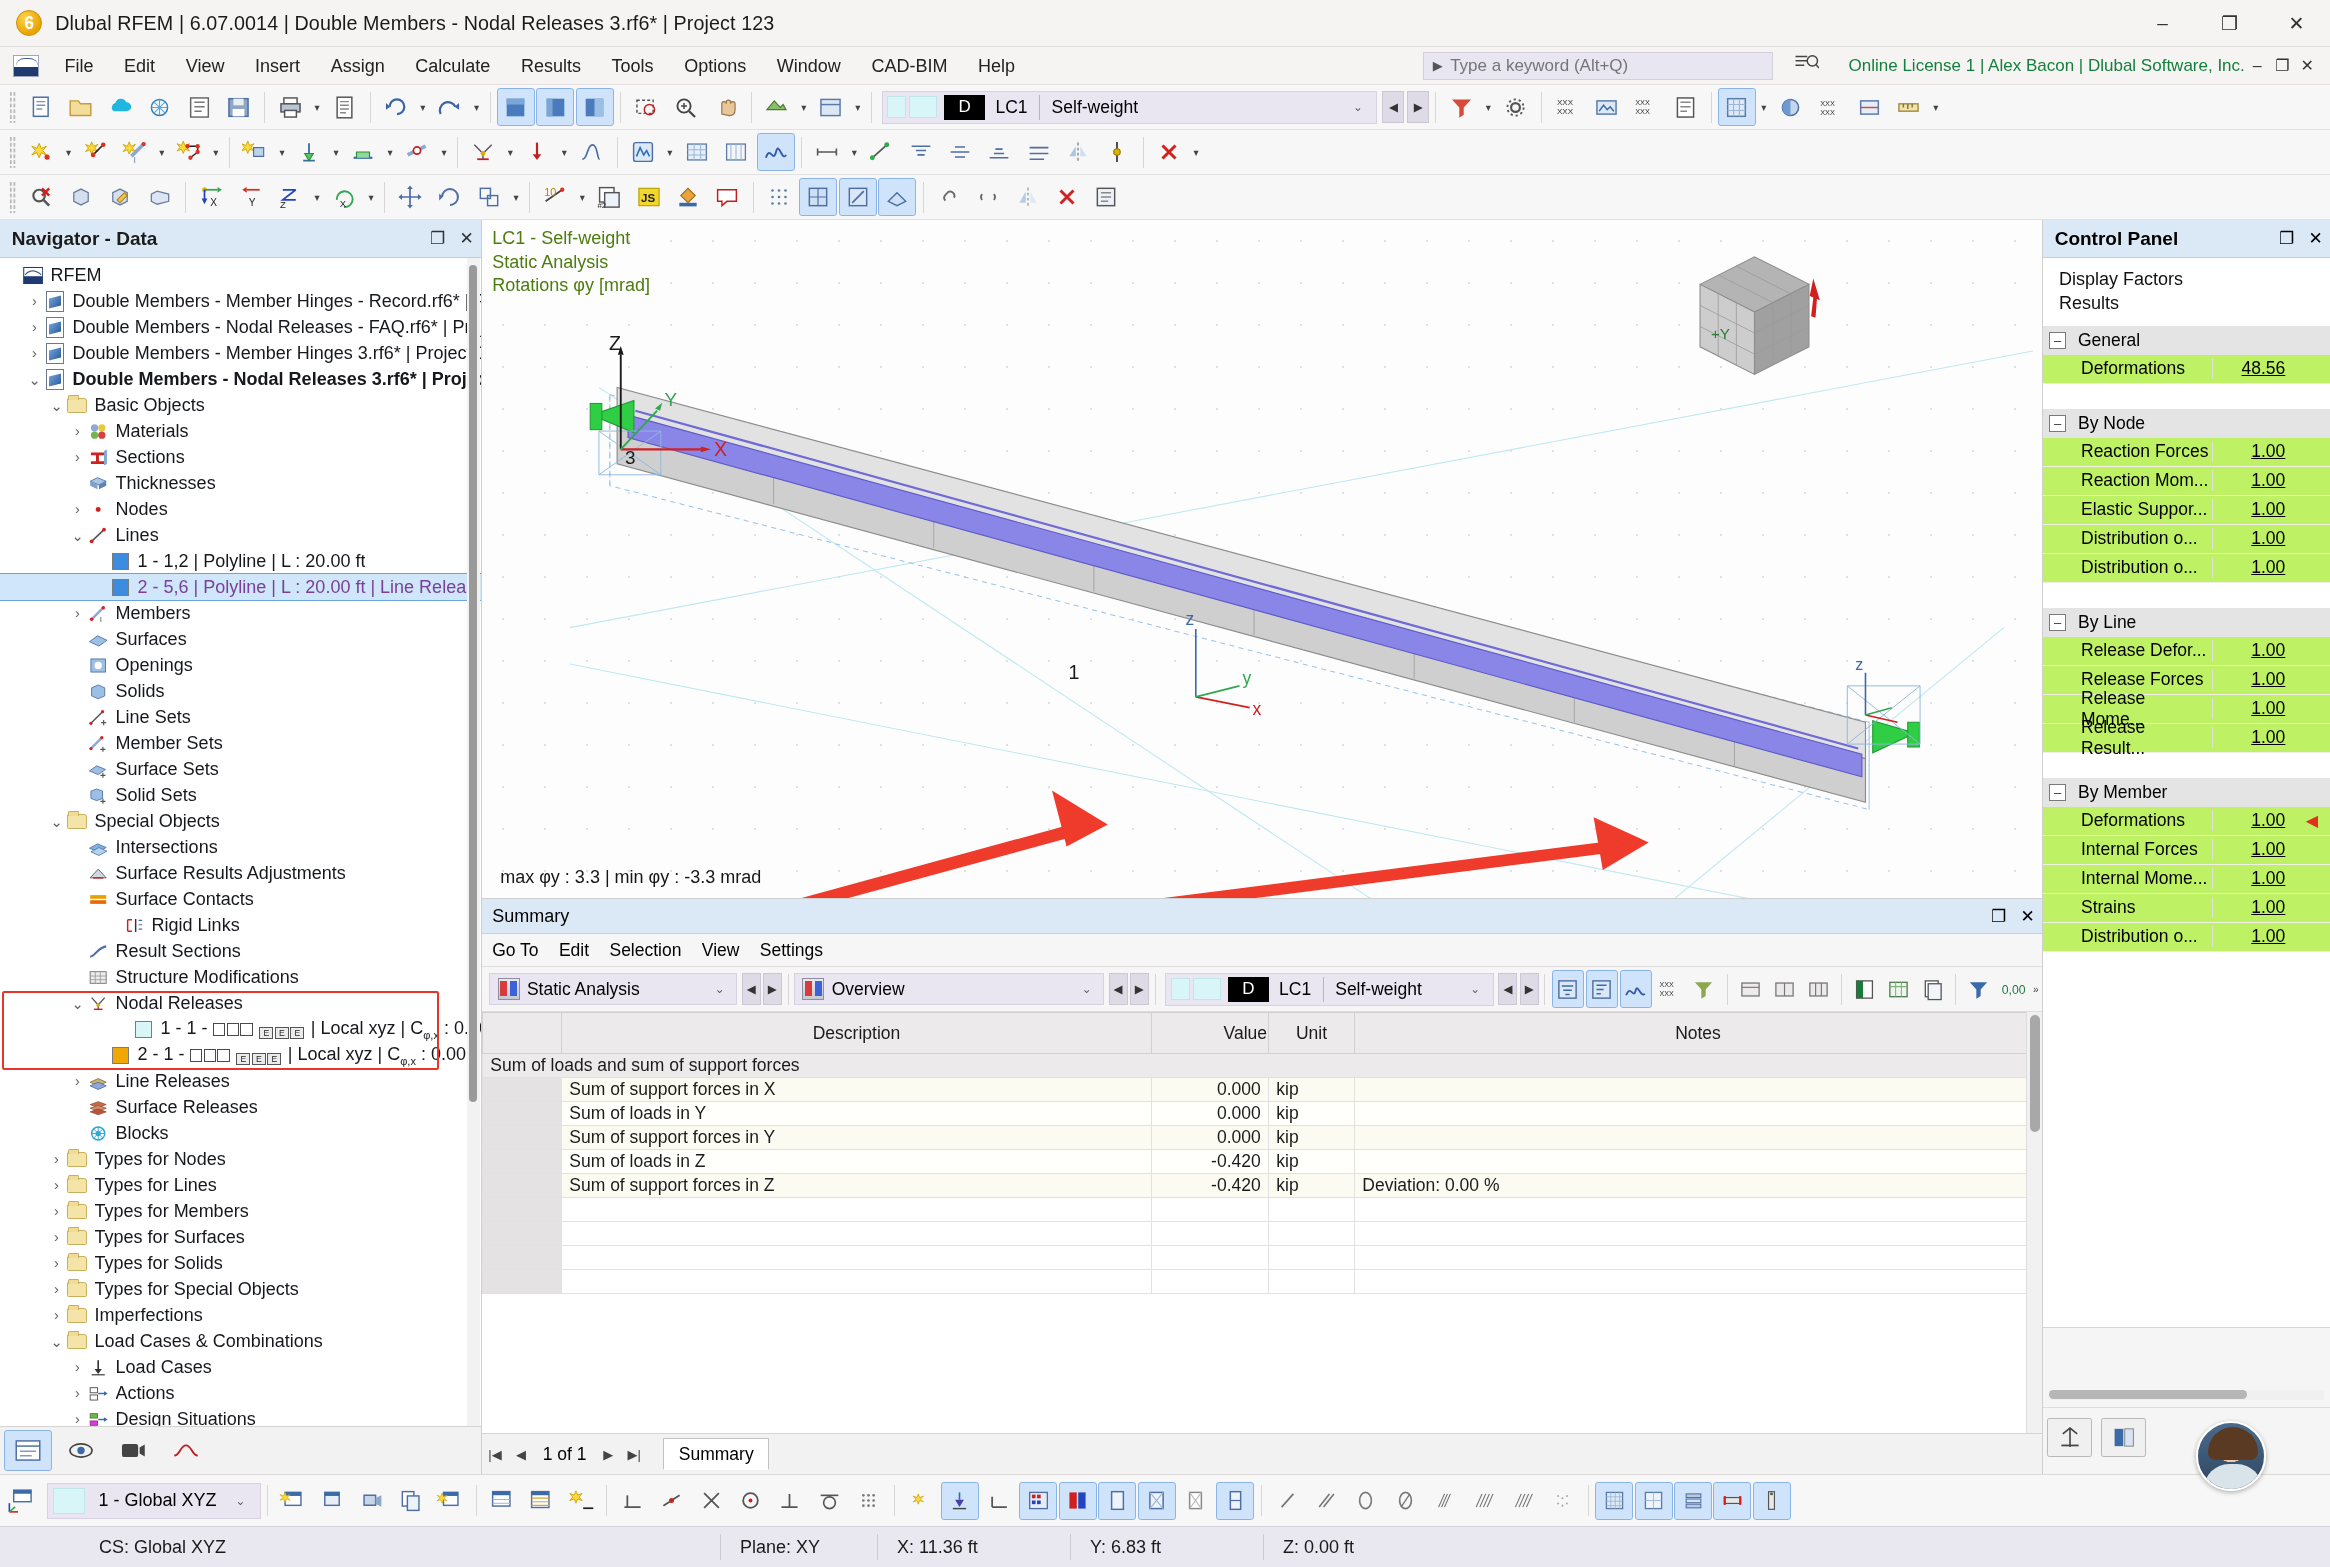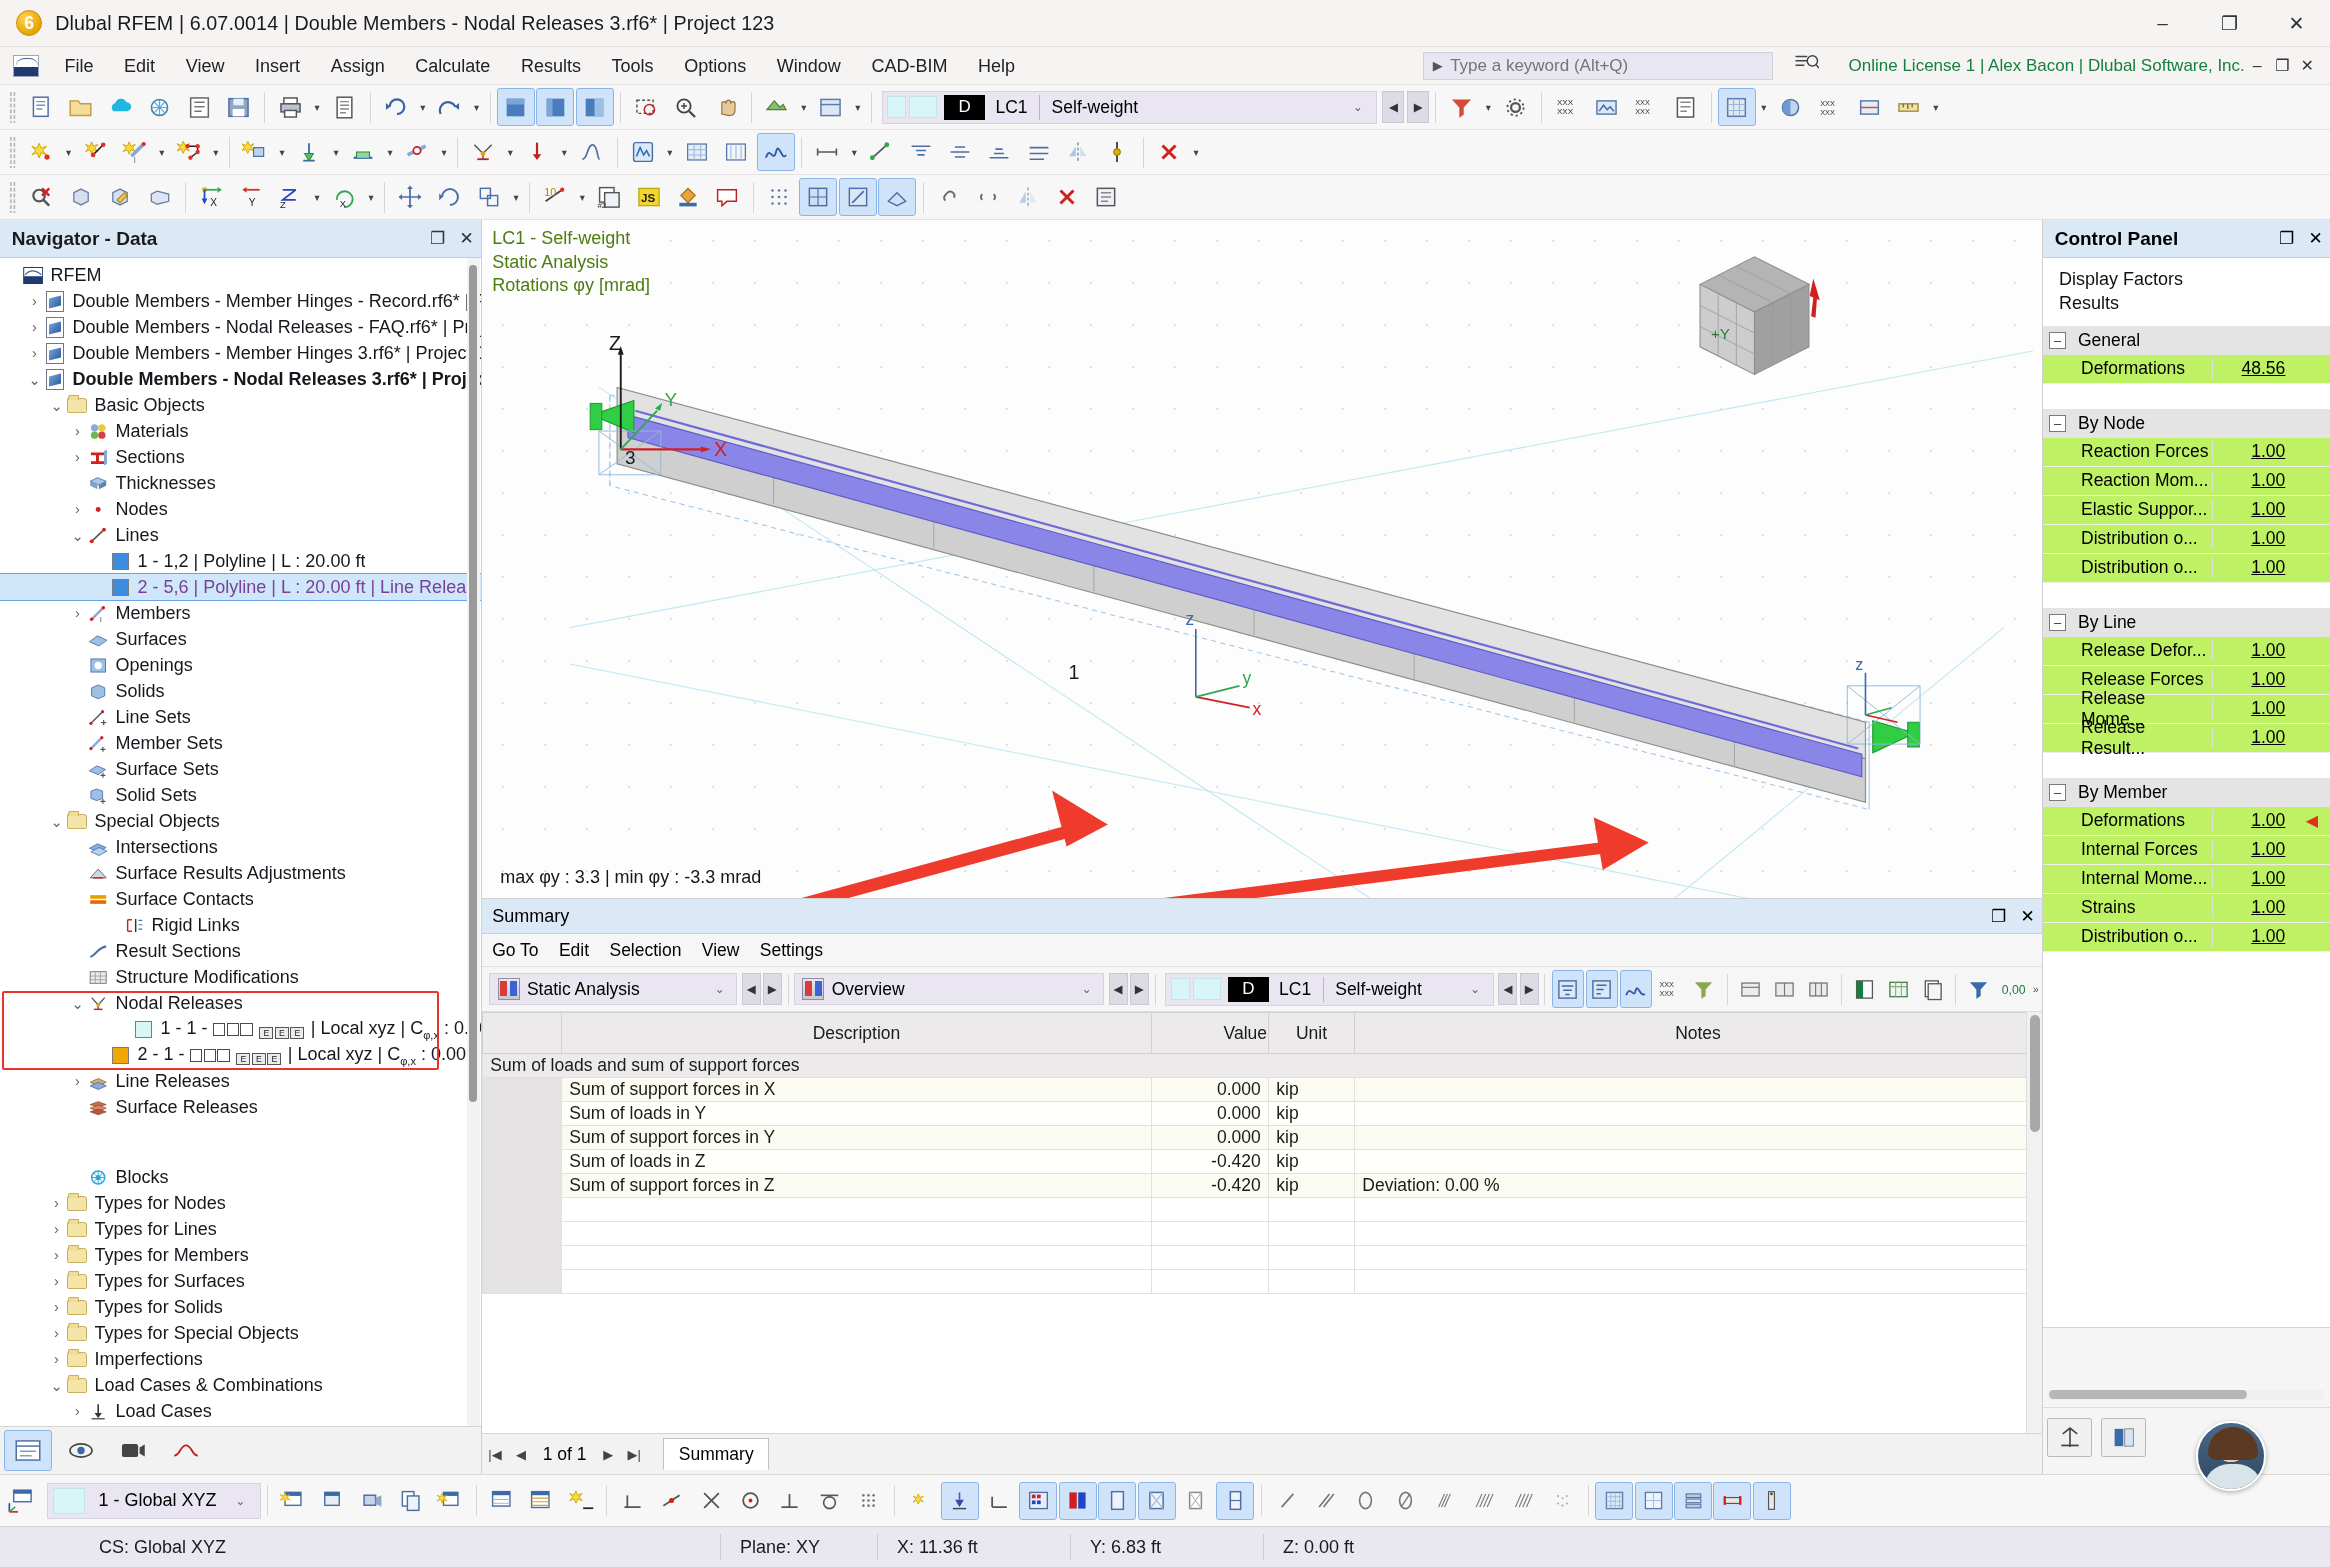--- a/index.html
+++ b/index.html
@@ -1116,21 +1116,21 @@
               <span class="exp"></span>
               <span class="ico">
                 <svg width="20.4" height="19" viewBox="0 0 28 26">
                   <path d="M3 9l11-4 11 4-11 4z" fill="#c96a4a" stroke="#8a4a30" stroke-width="1"></path>
                   <path d="M3 14l11-4 11 4-11 4z" fill="#d88a6a" stroke="#8a4a30" stroke-width="1"></path>
                   <path d="M3 19l11-4 11 4-11 4z" fill="#b8553a" stroke="#8a4a30" stroke-width="1"></path>
                 </svg>
               </span>
               <span class="lbl">Surface Releases</span>
             </div>
-            <div class="row" style="padding-left: 68px; margin-top: 44px;">
+            <div class="row" style="padding-left: 68px;">
               <span class="exp"></span>
               <span class="ico">
                 <svg width="20.4" height="19" viewBox="0 0 28 26">
                   <circle cx="14" cy="13" r="9" fill="none" stroke="#2aa8d8" stroke-width="2"></circle>
                   <circle cx="14" cy="13" r="3.6" fill="#2aa8d8"></circle>
                   <path d="M14 4v18M5 13h18M8 7l12 12M20 7L8 19" stroke="#2aa8d8" stroke-width="1.3"></path>
                 </svg>
               </span>
               <span class="lbl">Blocks</span>
             </div>

